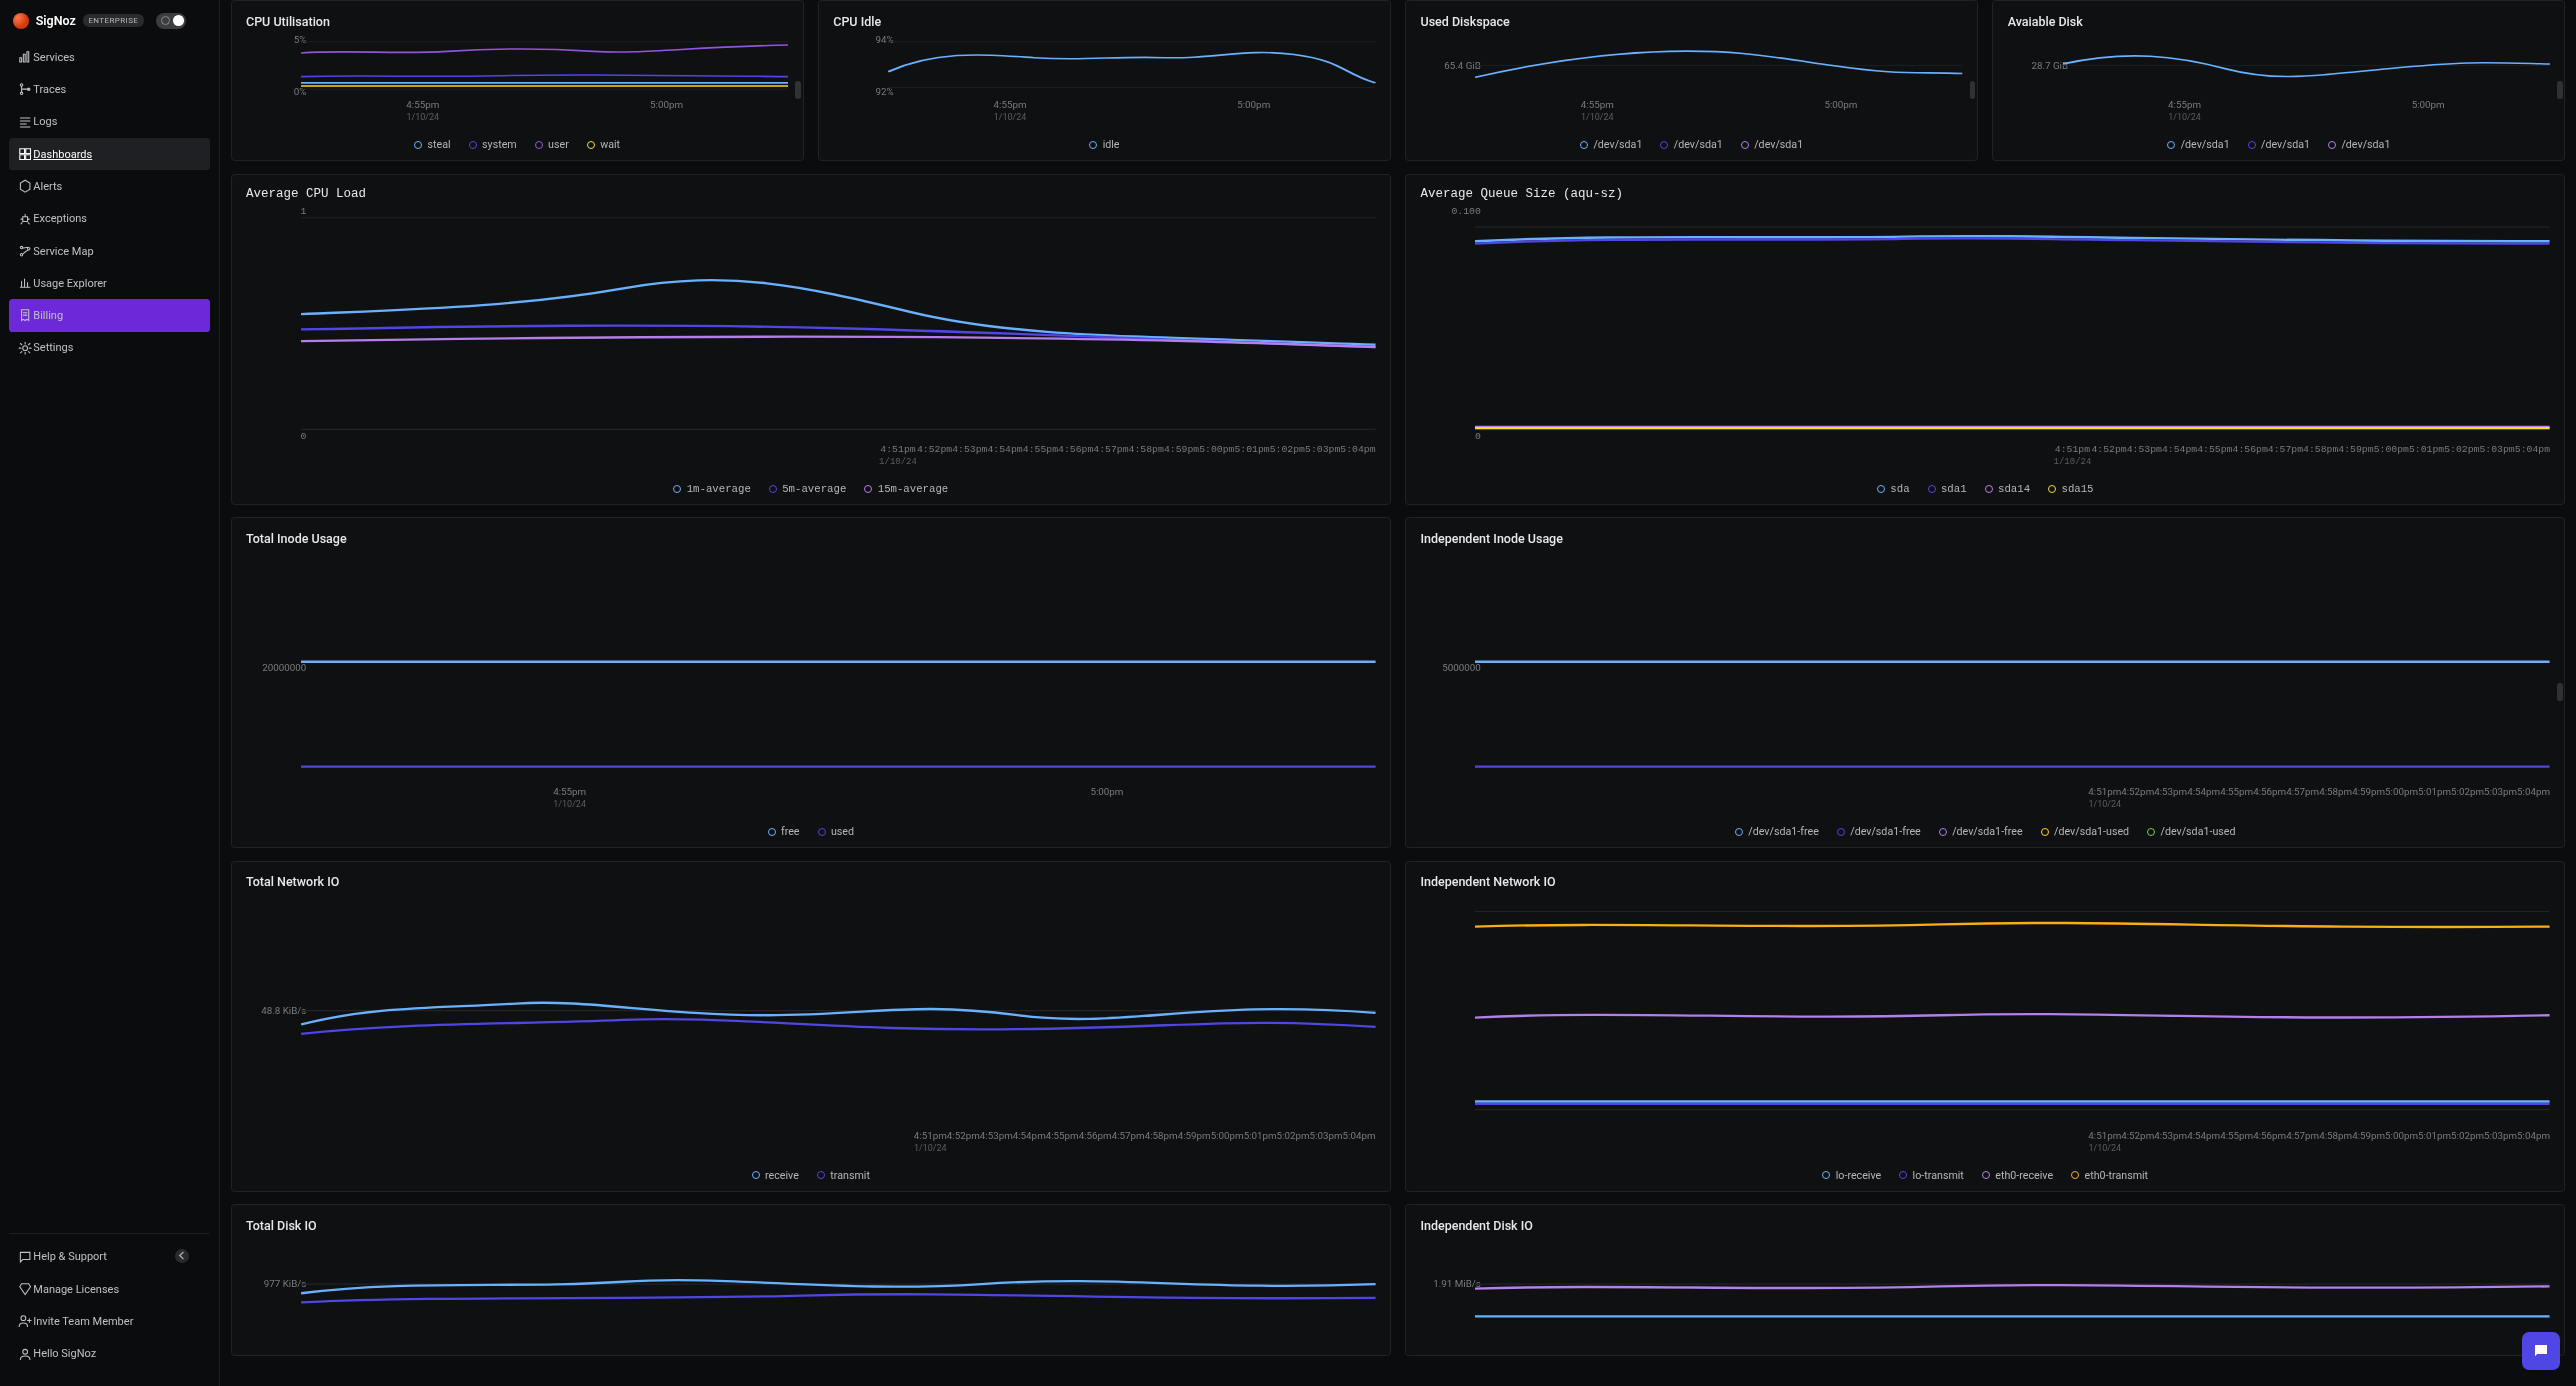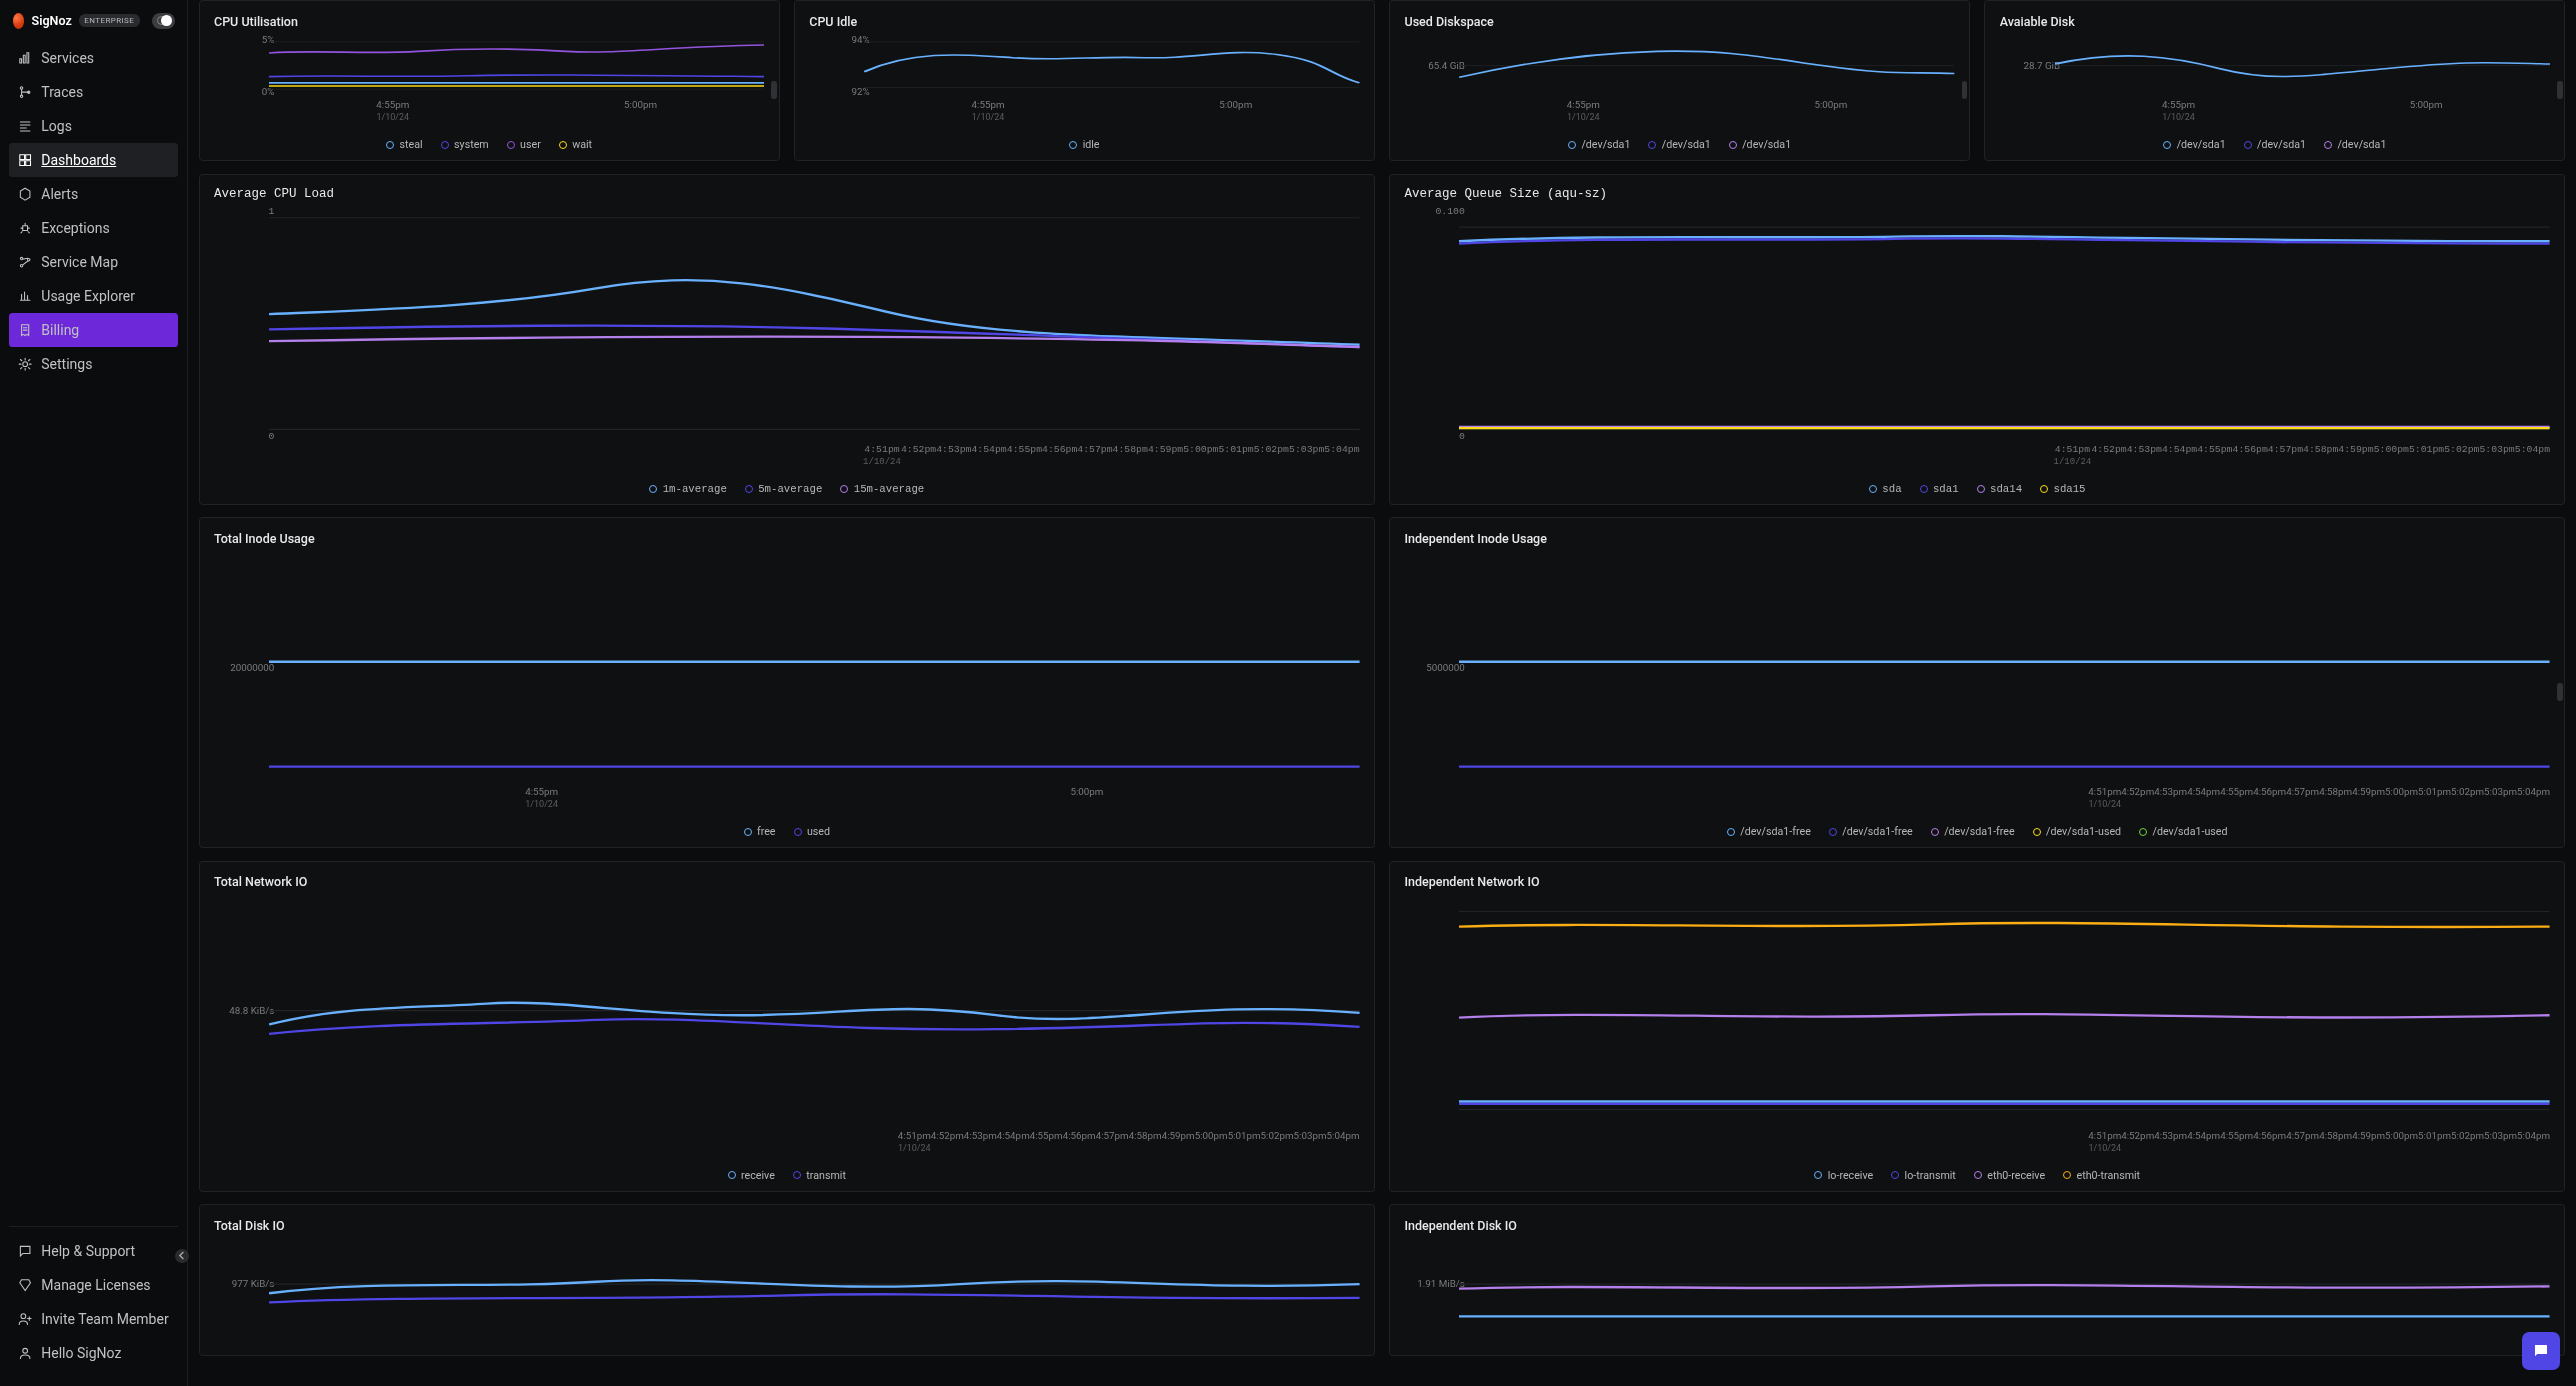--- a/index.html
+++ b/index.html
@@ -7,21 +7,21 @@
   font-family: -apple-system, BlinkMacSystemFont, "Segoe UI", Roboto, sans-serif;
   background: #0b0c0e;
   color: #c0c1c3;
   font-size: 11.6px;
   width: 2576px;
   height: 1386px;
   overflow: hidden;
   display: flex;
 }
 .sidebar {
-  width: 188px;
+  width: 220px;
   background: #0b0c0e;
   border-right: 0.9px solid #1c1e21;
   display: flex;
   flex-direction: column;
   padding: 7.2px 0;
 }
 .brand {
   display: flex;
   align-items: center;
   padding: 5.4px 12.5px 12.5px;
@@ -55,26 +55,26 @@
 }
 .toggle::before {
   content: ""; position: absolute;
   width: 7.2px; height: 7.2px; border-radius: 50%;
   border: 0.9px solid #888; top: 3.6px; left: 4.5px;
 }
 .nav { flex: 1; padding: 0 9px; }
 .nav-item {
   display: flex;
   align-items: center;
-  gap: 9px;
+  gap: 1px;
   padding: 9px 9px;
   border-radius: 3.6px;
   color: #c0c1c3;
   cursor: pointer;
-  font-size: 14px;
+  font-size: 11px;
 }
 .nav-item.active { background: #1f2023; color: #fff; text-decoration: underline; }
 .nav-item .icon { width: 14.3px; height: 14.3px; flex: 0 0 14.3px; display: flex; align-items: center; justify-content: center; }
 .nav-bottom { padding: 0 9px 9px; }
 .nav-divider { height: 0.9px; background: #1c1e21; margin: 7.2px 9px; }
 .collapse-btn {
   position: absolute;
   left: 175px; bottom: 123px;
   width: 14.3px; height: 14.3px;
   background: #2a2b2e;

